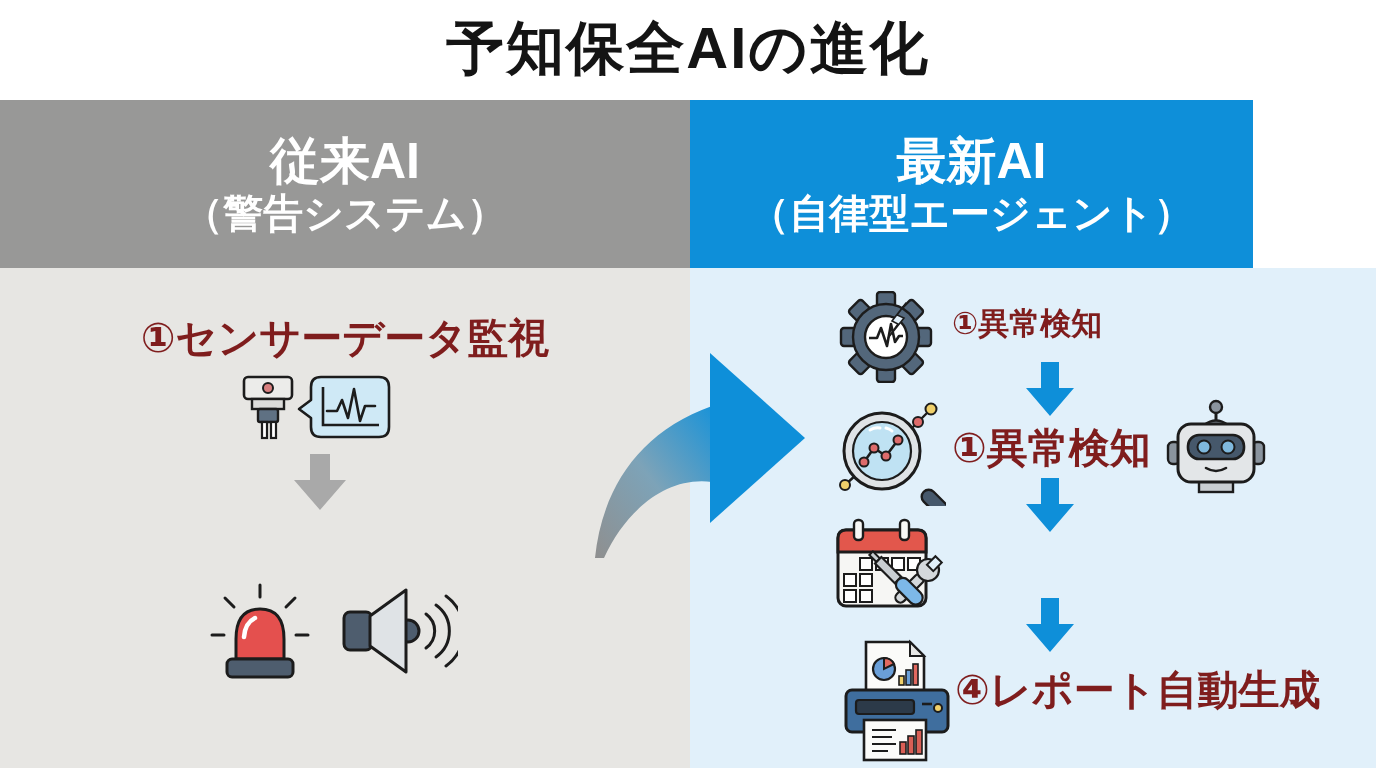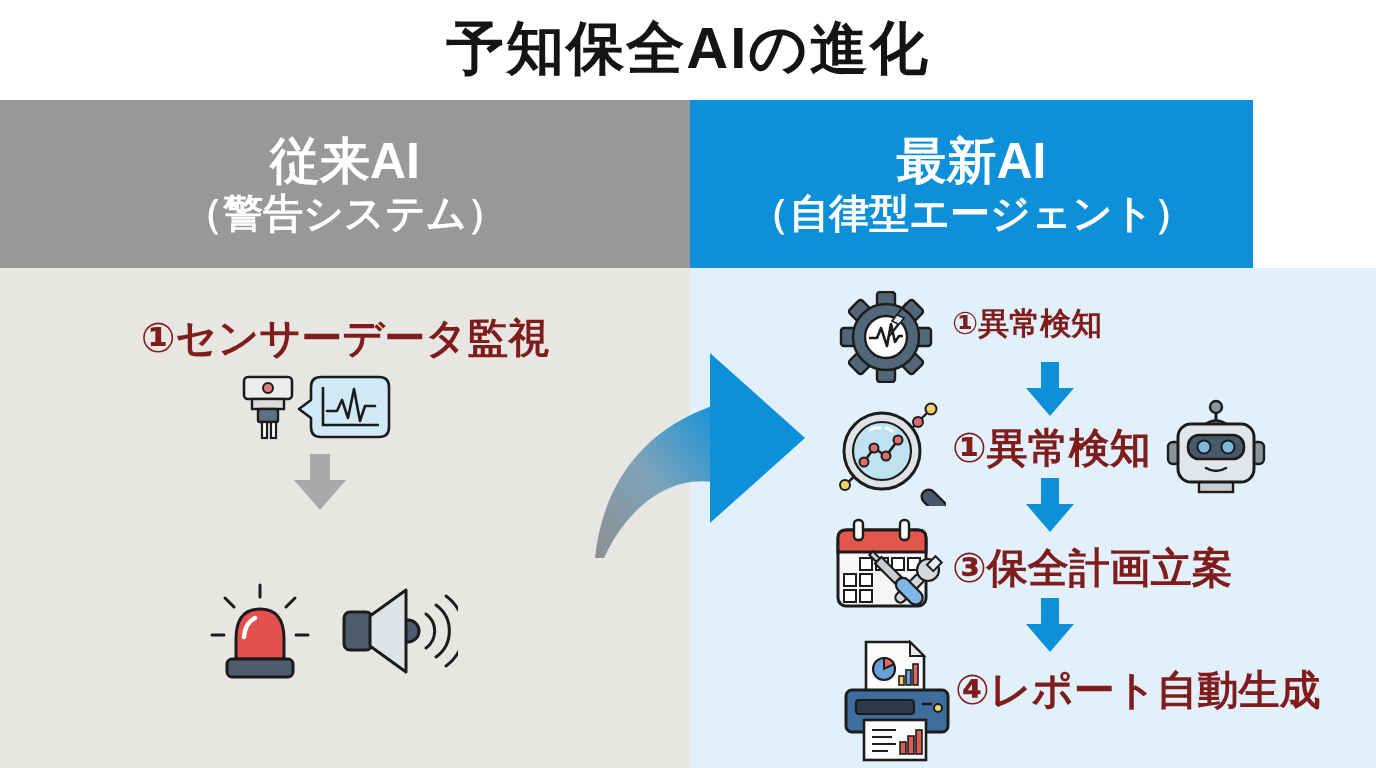--- a/index.html
+++ b/index.html
@@ -180,21 +180,20 @@
       <rect x="-5" y="8" width="10" height="36" rx="5" fill="#d4d8db" stroke="#1c1c1c" stroke-width="2.2"></rect>
       <circle cx="0" cy="0" r="11" fill="#d4d8db" stroke="#1c1c1c" stroke-width="2.2"></circle>
       <rect x="-4.5" y="-15" width="9" height="12" fill="#e1f0fa" stroke="#1c1c1c" stroke-width="2"></rect>
     </g>
     <g transform="translate(64,62) rotate(-45)">
       <rect x="-2.5" y="-38" width="5" height="10" fill="#c9ced2" stroke="#1c1c1c" stroke-width="2"></rect>
       <rect x="-4.5" y="-28" width="9" height="28" fill="#c9ced2" stroke="#1c1c1c" stroke-width="2.2"></rect>
       <rect x="-7" y="0" width="14" height="32" rx="7" fill="#7db8e8" stroke="#1c1c1c" stroke-width="2.2"></rect>
     </g>
   </svg>
-  <div class="abs step-label" style="left:952px;top:548px;font-size:41px;">③保全計画立案</div>
 
   <svg class="abs" style="left:1022px;top:598px;" width="56" height="56" viewBox="0 0 56 56">
     <polygon points="19,0 37,0 37,26 52,26 28,54 4,26 19,26" fill="var(--accent-blue)"></polygon>
   </svg>
 
   <svg class="abs" style="left:840px;top:638px;" width="114" height="124" viewBox="0 0 114 124">
     <path d="M26,4 H70 L84,18 V58 H26 Z" fill="#fbfbf9" stroke="#1c1c1c" stroke-width="2.6"></path>
     <path d="M70,4 V18 H84 Z" fill="#e8e8e6" stroke="#1c1c1c" stroke-width="2"></path>
     <circle cx="44" cy="31" r="11" fill="#6a9fd8" stroke="#1c1c1c" stroke-width="2.2"></circle>
     <path d="M44,31 L44,20 A11,11 0 0 1 54,26 Z" fill="#e2695f" stroke="#1c1c1c" stroke-width="2"></path>

